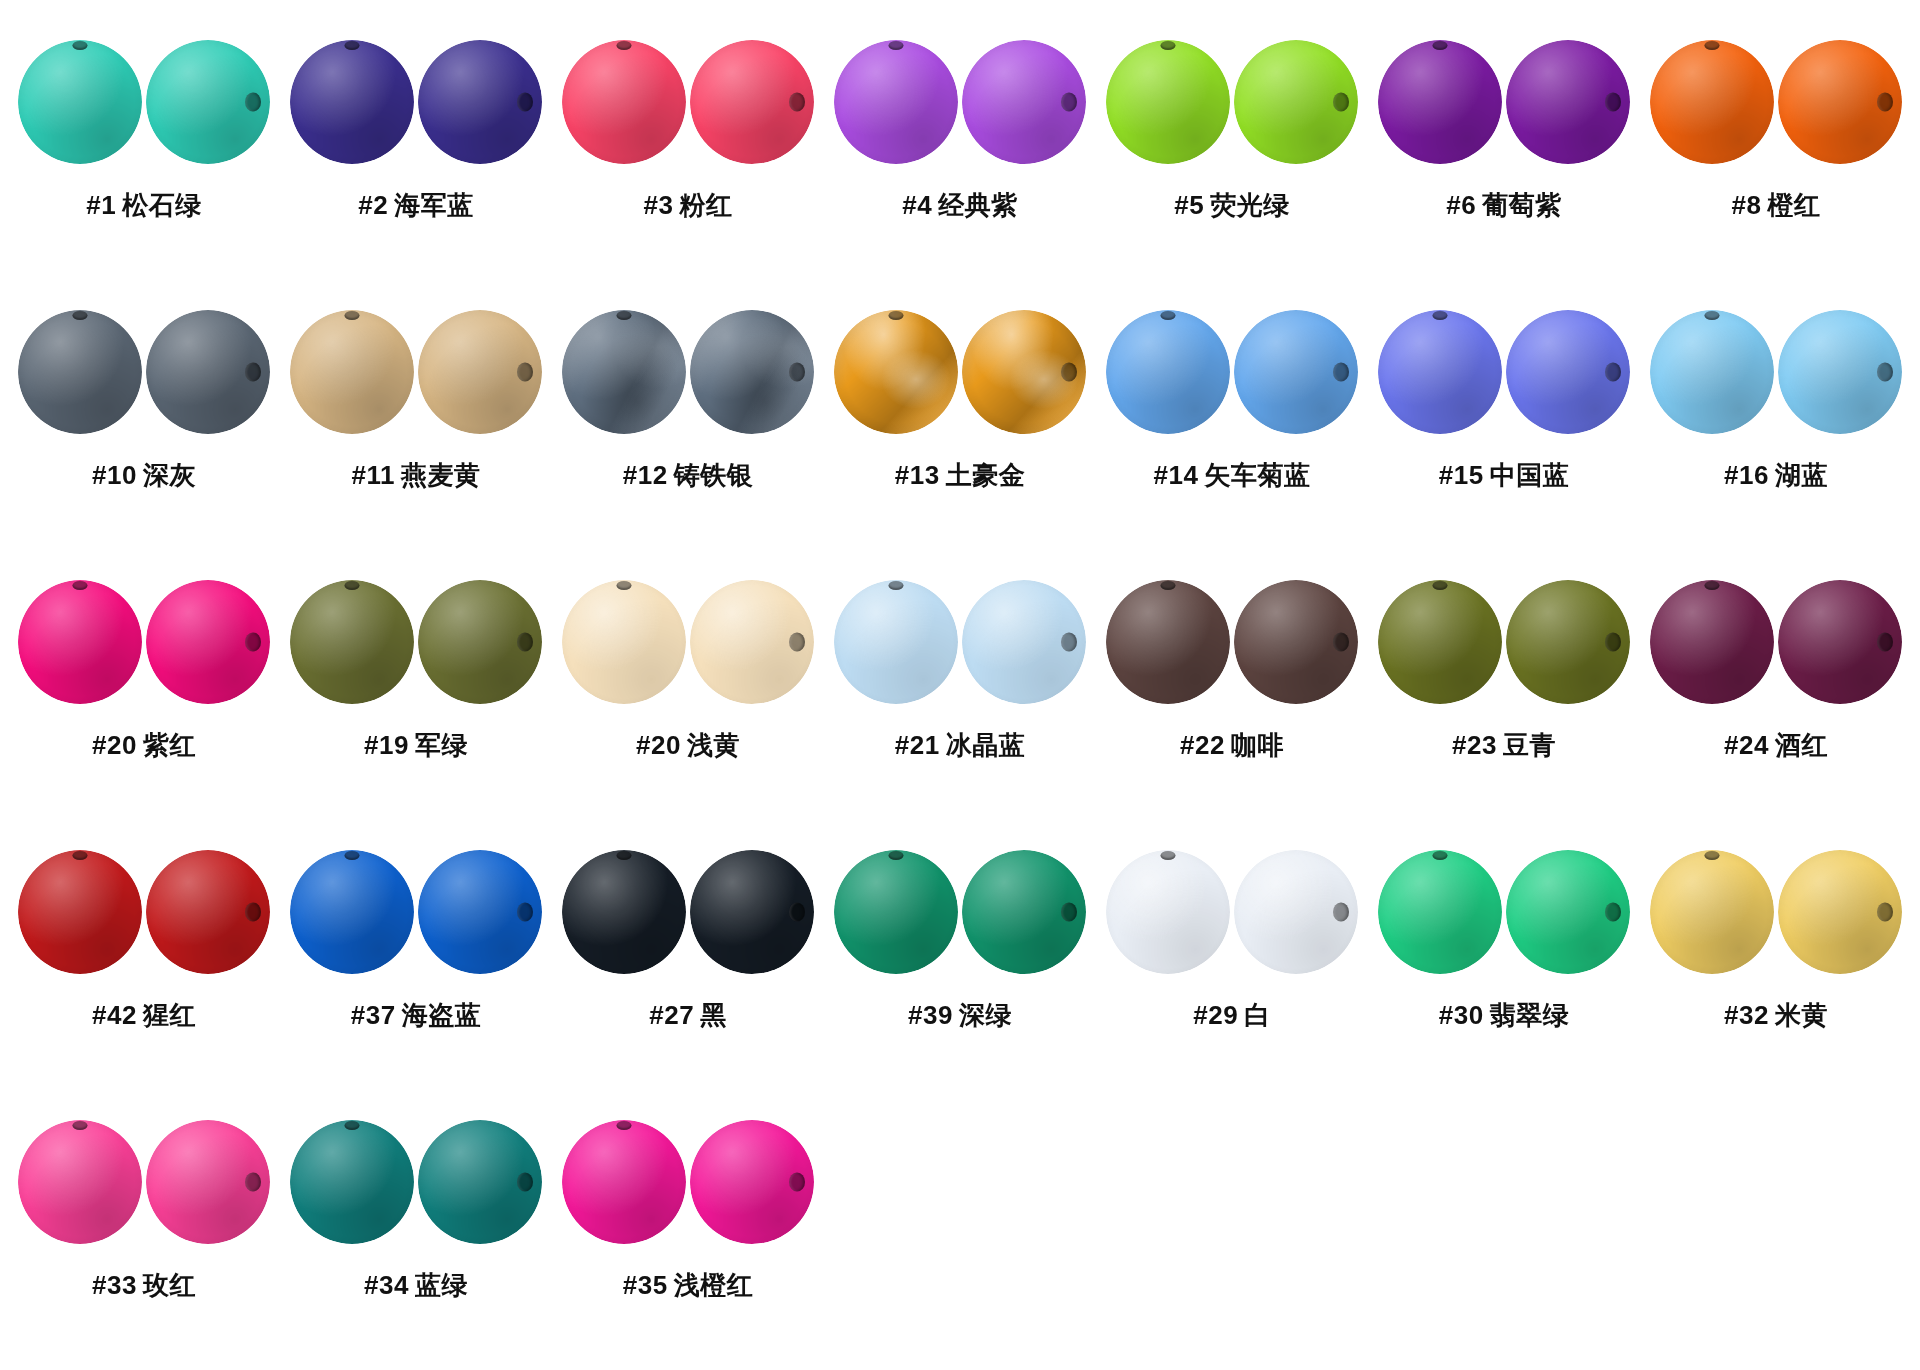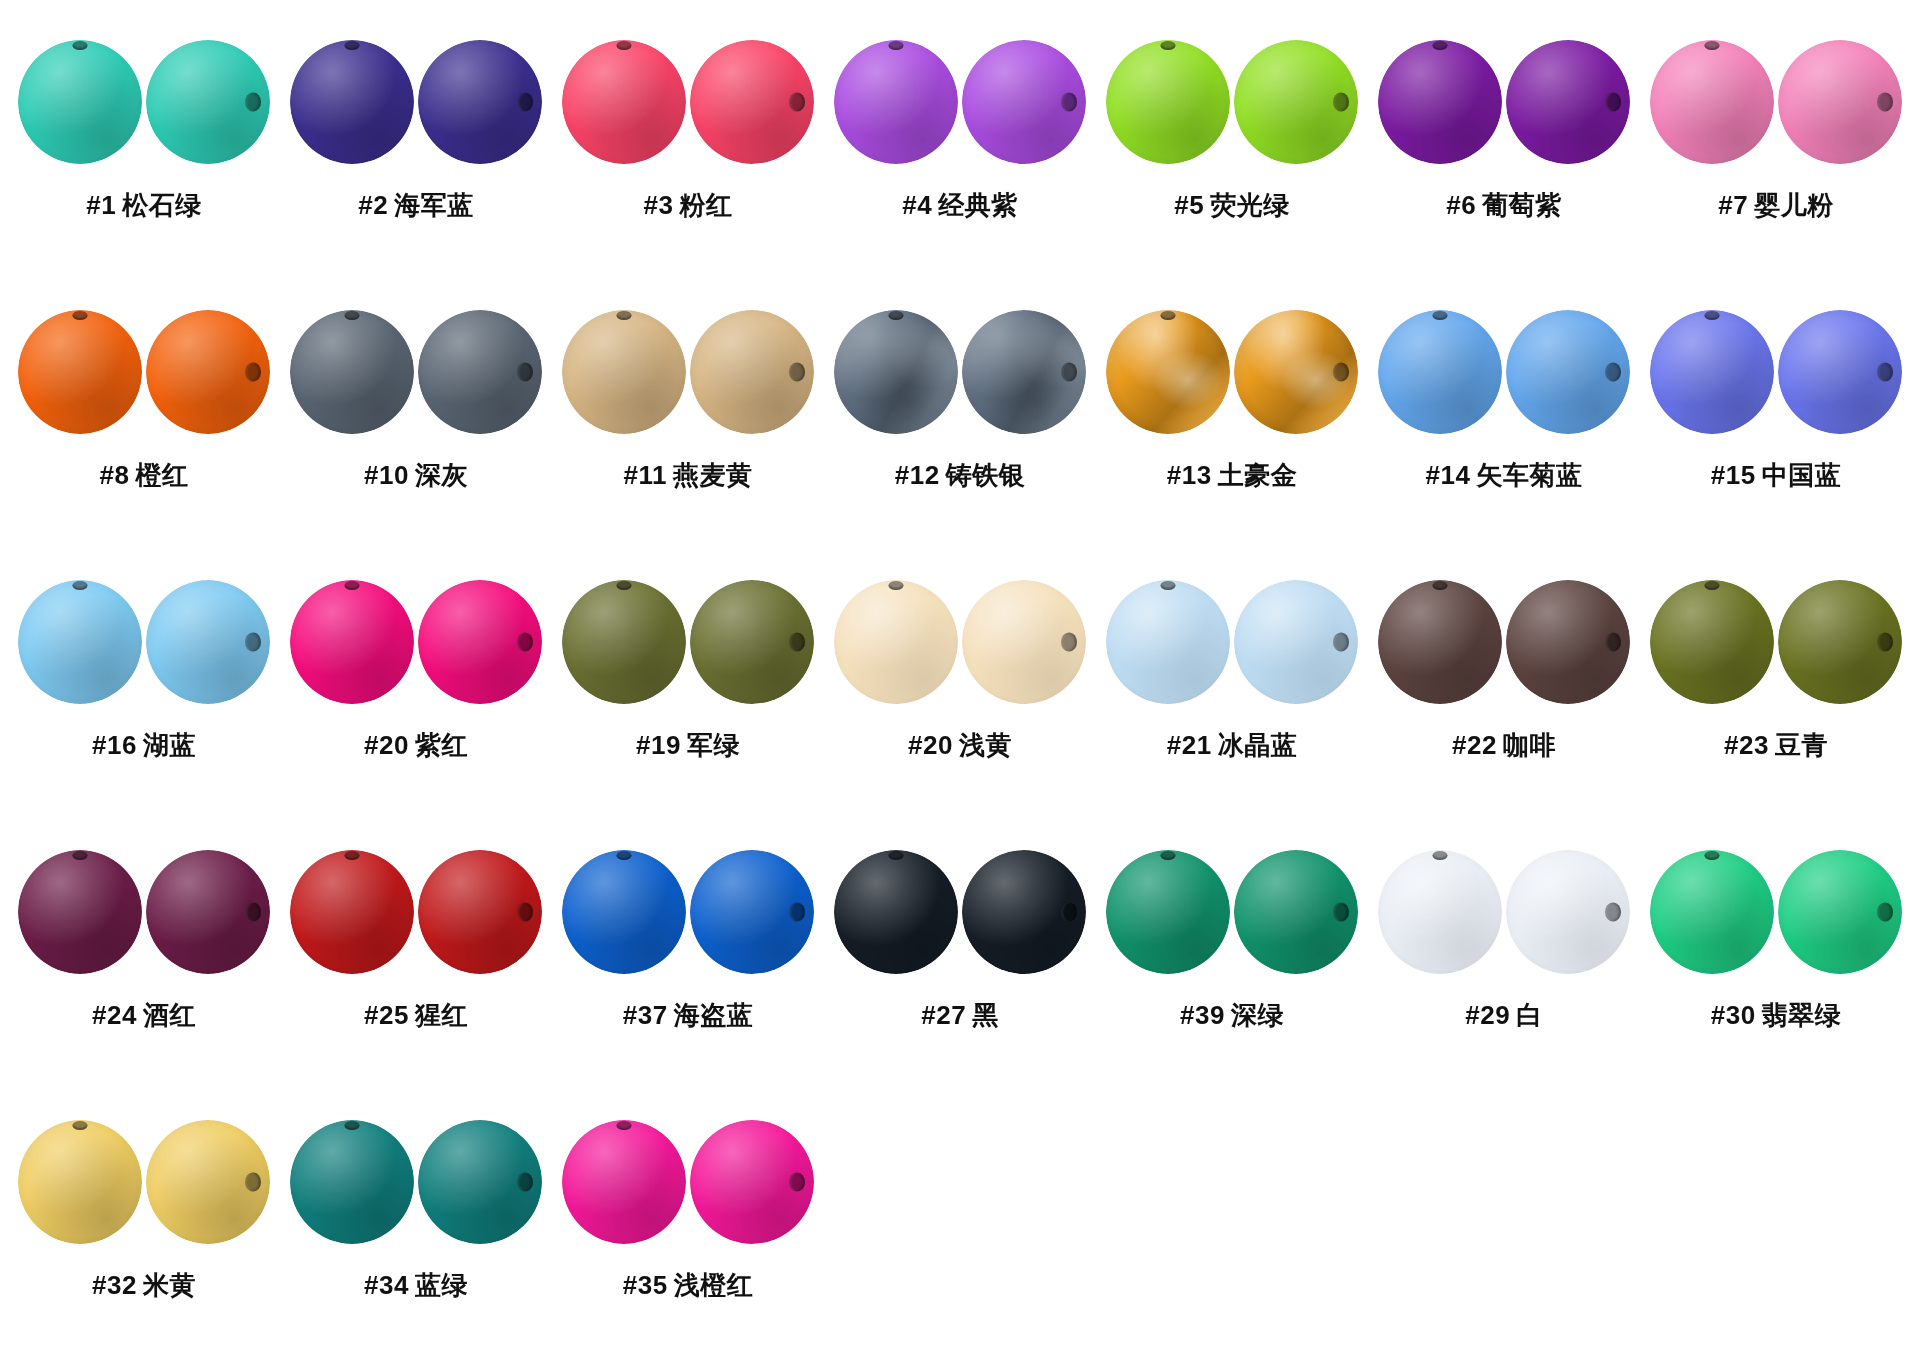--- a/index.html
+++ b/index.html
@@ -223,35 +223,20 @@
           <div class="body" style="background: rgb(124, 27, 163);"></div>
           <div class="sheen"></div>
           <div class="hole-side"></div>
         </div>
       </div>
       <div class="label"><span class="idx">#6</span><span class="nm">葡萄紫</span></div>
     </div>
     <div class="swatch">
       <div class="bead-pair">
         <div class="bead">
-          <div class="body" style="background: rgb(245, 131, 187);"></div>
-          <div class="sheen"></div>
-          <div class="hole-top"></div>
-        </div>
-        <div class="bead">
-          <div class="body" style="background: rgb(245, 131, 187);"></div>
-          <div class="sheen"></div>
-          <div class="hole-side"></div>
-        </div>
-      </div>
-      <div class="label"><span class="idx">#7</span><span class="nm">婴儿粉</span></div>
-    </div>
-    <div class="swatch">
-      <div class="bead-pair">
-        <div class="bead">
           <div class="body" style="background: rgb(244, 98, 13);"></div>
           <div class="sheen"></div>
           <div class="hole-top"></div>
         </div>
         <div class="bead">
           <div class="body" style="background: rgb(244, 98, 13);"></div>
           <div class="sheen"></div>
           <div class="hole-side"></div>
         </div>
       </div>
@@ -473,21 +458,21 @@
           <div class="body" style="background: rgb(194, 25, 27);"></div>
           <div class="sheen"></div>
           <div class="hole-top"></div>
         </div>
         <div class="bead">
           <div class="body" style="background: rgb(194, 25, 27);"></div>
           <div class="sheen"></div>
           <div class="hole-side"></div>
         </div>
       </div>
-      <div class="label"><span class="idx">#25</span><span class="nm">猩红</span></div>
+      <div class="label"><span class="idx">#42</span><span class="nm">猩红</span></div>
     </div>
     <div class="swatch">
       <div class="bead-pair">
         <div class="bead">
           <div class="body" style="background: rgb(13, 97, 207);"></div>
           <div class="sheen"></div>
           <div class="hole-top"></div>
         </div>
         <div class="bead">
           <div class="body" style="background: rgb(13, 97, 207);"></div>
@@ -568,20 +553,35 @@
           <div class="body" style="background: rgb(240, 206, 99);"></div>
           <div class="sheen"></div>
           <div class="hole-side"></div>
         </div>
       </div>
       <div class="label"><span class="idx">#32</span><span class="nm">米黄</span></div>
     </div>
     <div class="swatch">
       <div class="bead-pair">
         <div class="bead">
+          <div class="body" style="background: rgb(251, 64, 152);"></div>
+          <div class="sheen"></div>
+          <div class="hole-top"></div>
+        </div>
+        <div class="bead">
+          <div class="body" style="background: rgb(251, 64, 152);"></div>
+          <div class="sheen"></div>
+          <div class="hole-side"></div>
+        </div>
+      </div>
+      <div class="label"><span class="idx">#33</span><span class="nm">玫红</span></div>
+    </div>
+    <div class="swatch">
+      <div class="bead-pair">
+        <div class="bead">
           <div class="body" style="background: rgb(16, 127, 125);"></div>
           <div class="sheen"></div>
           <div class="hole-top"></div>
         </div>
         <div class="bead">
           <div class="body" style="background: rgb(16, 127, 125);"></div>
           <div class="sheen"></div>
           <div class="hole-side"></div>
         </div>
       </div>

